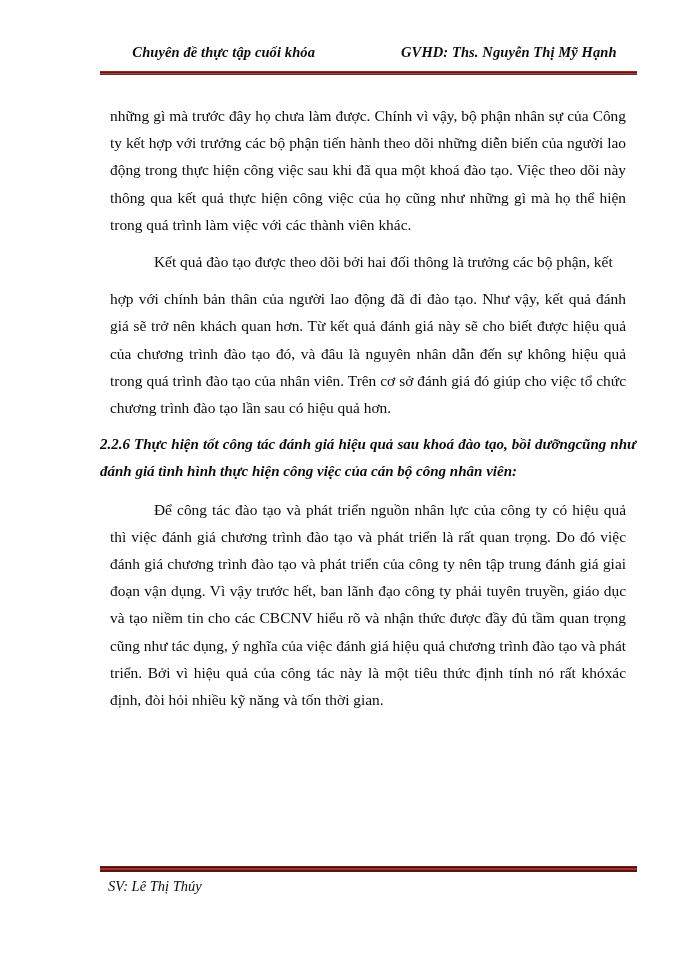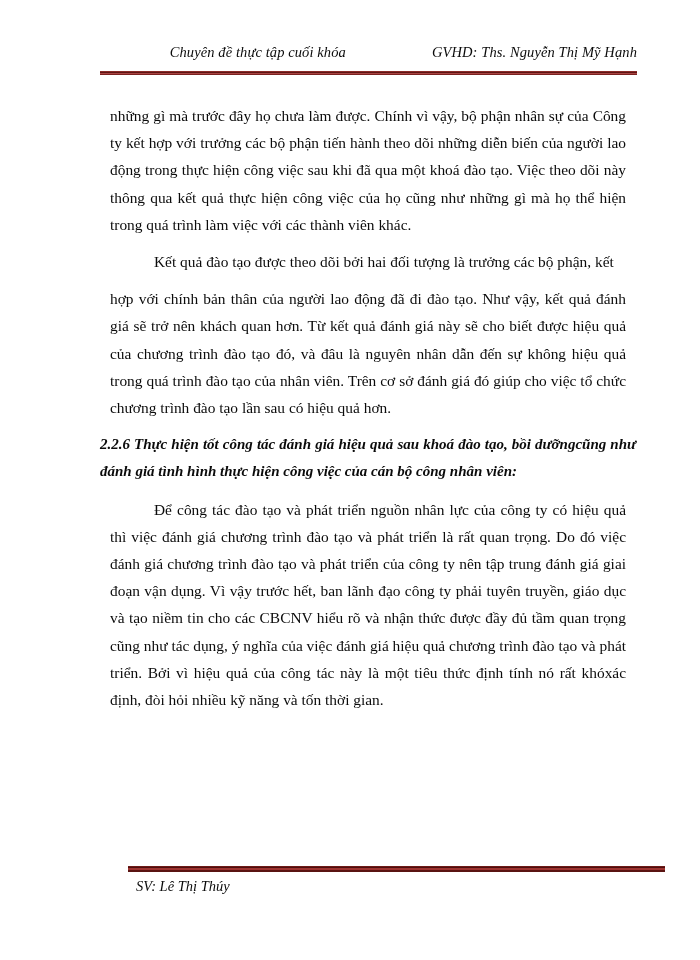--- a/index.html
+++ b/index.html
@@ -26,26 +26,27 @@
   
   .page-header {
     position: absolute;
     left: 100px;
     top: 44px;
     width: 537px;
     height: 34px;
   }
   .header-row {
     display: flex;
-    justify-content: flex-end;
+    justify-content: center;
     align-items: baseline;
     font-style: italic;
     font-size: 14.5px;
     letter-spacing: 0.1px;
     white-space: nowrap;
+    font-weight: bold;
   }
   .header-left {
     padding-left: 12px;
   }
   .header-right {
     margin-left: 86px;
   }
   .rule-header {
     position: absolute;
     left: 0;
@@ -91,21 +92,20 @@
     text-align-last: left;
   }
 
   
   .page-footer {
     position: absolute;
     left: 100px;
     top: 866px;
     width: 537px;
     height: 40px;
-    margin-left: 28px;
   }
   .rule-footer {
     position: absolute;
     left: 0;
     top: 0;
     width: 537px;
     height: 6px;
     background:
       linear-gradient(to bottom,
         #6d1a18 0px, #6d1a18 1px,
@@ -132,21 +132,21 @@
       <span class="header-left">Chuyên đề thực tập cuối khóa</span>
       <span class="header-right">GVHD: Ths. Nguyễn Thị Mỹ Hạnh</span>
     </div>
     <div class="rule-header"></div>
   </div>
 
   <div class="body-text">
 
     <p class="para">những gì mà trước đây họ chưa làm được. Chính vì vậy, bộ phận nhân sự của Công ty kết hợp với trưởng các bộ phận tiến hành theo dõi những diễn biến của người lao động trong thực hiện công việc sau khi đã qua một khoá đào tạo. Việc theo dõi này thông qua kết quả thực hiện công việc của họ cũng như những gì mà họ thể hiện trong quá trình làm việc với các thành viên khác.</p>
 
-    <p class="para indent no-justify-last">Kết quả đào tạo được theo dõi bởi hai đối tượng là trưởng các bộ phận, kết</p>
+    <p class="para indent no-justify-last">Kết quả đào tạo được theo dõi bởi hai đối thông là trưởng các bộ phận, kết</p>
 
     <p class="para">hợp với chính bản thân của người lao động đã đi đào tạo. Như vậy, kết quả đánh giá sẽ trở nên khách quan hơn. Từ kết quả đánh giá này sẽ cho biết được hiệu quả của chương trình đào tạo đó, và đâu là nguyên nhân dẫn đến sự không hiệu quả trong quá trình đào tạo của nhân viên. Trên cơ sở đánh giá đó giúp cho việc tổ chức chương trình đào tạo lần sau có hiệu quả hơn.</p>
 
 
     <h3 class="heading">2.2.6 Thực hiện tốt công tác đánh giá hiệu quả sau khoá đào tạo, bồi dưỡngcũng như đánh giá tình hình thực hiện công việc của cán bộ công nhân viên:</h3>
 
     <p class="para indent">Để công tác đào tạo và phát triển nguồn nhân lực của công ty có hiệu quả thì việc đánh giá chương trình đào tạo và phát triển là rất quan trọng. Do đó việc đánh giá chương trình đào tạo và phát triển của công ty nên tập trung đánh giá giai đoạn vận dụng. Vì vậy trước hết, ban lãnh đạo công ty phải tuyên truyền, giáo dục và tạo niềm tin cho các CBCNV hiểu rõ và nhận thức được đầy đủ tầm quan trọng cũng như tác dụng, ý nghĩa của việc đánh giá hiệu quả chương trình đào tạo và phát triển. Bởi vì hiệu quả của công tác này là một tiêu thức định tính nó rất khóxác định, đòi hỏi nhiều kỹ năng và tốn thời gian.</p>
 
   </div>
 

